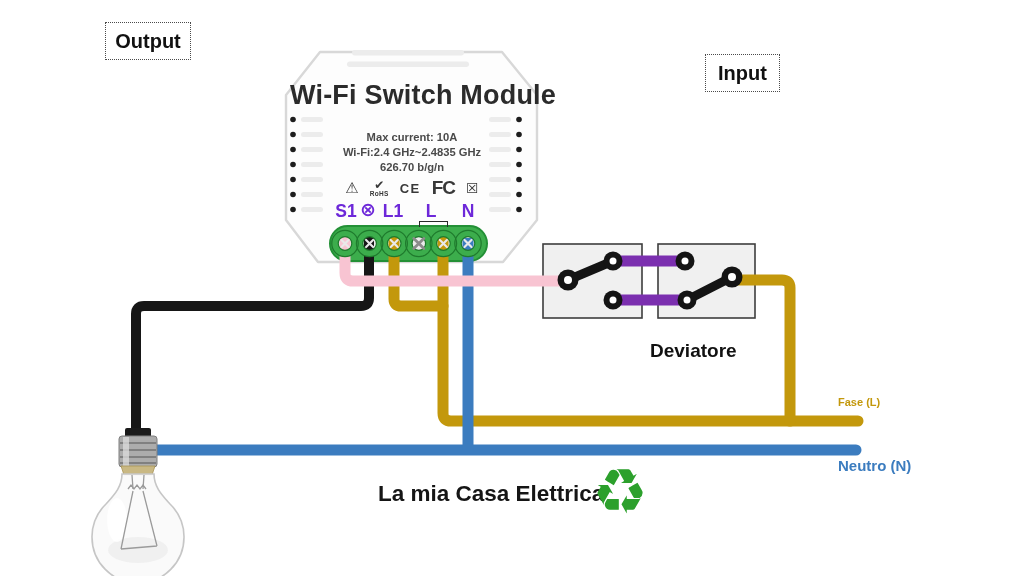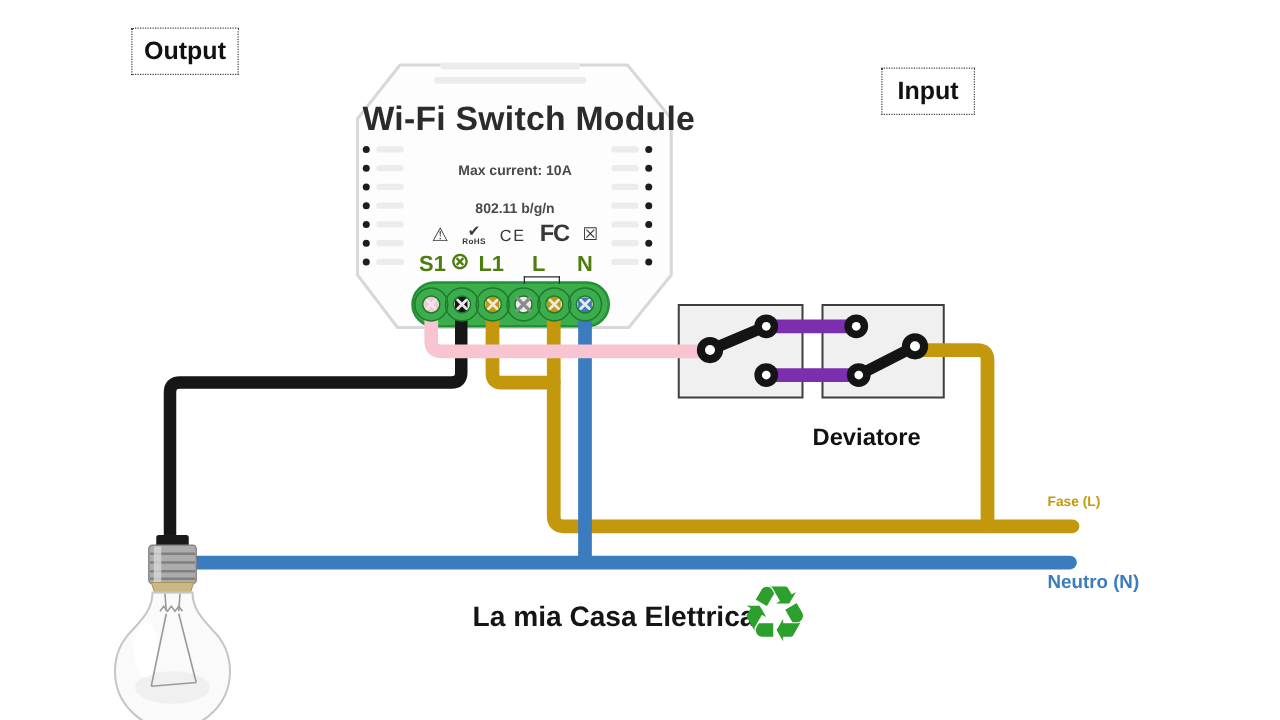--- a/index.html
+++ b/index.html
@@ -10,32 +10,32 @@
   #diagram-svg{position:absolute;left:0;top:0;}
   .txt{position:absolute;white-space:nowrap;color:#1f1f1f;}
   .io-box{
     position:absolute;top:22px;height:36px;border:1.6px dotted #4a4a4a;background:#fff;
     font-size:20px;font-weight:bold;color:#111;text-align:center;line-height:36px;
   }
   #output-box{left:105px;width:84px;}
   #input-box{left:705px;width:73px;margin-top:32px;}
   #module-title{left:290px;top:80px;width:244px;text-align:center;font-size:27px;font-weight:bold;color:#2b2b2b;letter-spacing:.2px;}
   .spec-line{position:absolute;left:300px;width:224px;text-align:center;font-size:11.2px;font-weight:bold;color:#4a4a4a;}
-  .term-label{position:absolute;top:201px;width:40px;text-align:center;font-size:17.5px;font-weight:bold;color:#4d7c0f;}
+  .term-label{position:absolute;top:201px;width:40px;text-align:center;font-size:17.5px;font-weight:bold;color:#6d28d9;}
   #lamp-term{top:198px;font-size:19px;font-family:"DejaVu Sans",sans-serif;font-weight:bold;}
   #l-bracket{position:absolute;left:419px;top:221px;width:27px;height:5px;
     border-top:1.6px solid #2a2a2a;border-left:1.6px solid #2a2a2a;border-right:1.6px solid #2a2a2a;}
   #icon-row{position:absolute;left:330px;top:176px;width:164px;height:24px;
     display:flex;justify-content:center;align-items:center;gap:11px;color:#383838;}
   .ci{font-weight:bold;}
   #ci-warn{font-size:15px;font-family:"DejaVu Sans",sans-serif;}
   #ci-rohs{display:flex;flex-direction:column;align-items:center;line-height:1;}
   #ci-rohs .chk{font-size:12px;font-family:"DejaVu Sans",sans-serif;}
   #ci-rohs .rlbl{font-size:6.5px;font-weight:bold;letter-spacing:.3px;}
-  #ci-ce{font-size:13px;letter-spacing:1.5px;font-weight:normal;}
+  #ci-ce{font-size:13px;letter-spacing:1.5px;font-weight:bold;}
   #ci-fcc{font-size:19px;font-weight:900;letter-spacing:-1px;}
   #ci-weee{font-size:14px;font-family:"DejaVu Sans",sans-serif;}
   #deviatore-label{left:650px;top:340px;width:130px;text-align:left;font-size:19px;font-weight:bold;color:#111;}
   #fase-label{left:838px;top:396px;font-size:11px;font-weight:bold;color:var(--phase_yellow);}
   #neutro-label{left:838px;top:457px;font-size:15px;font-weight:bold;color:var(--neutral_blue);}
   #footer{position:absolute;left:378px;top:481px;display:flex;align-items:flex-start;}
   #footer-text{font-size:22.5px;font-weight:bold;color:#151515;}
   #recycle-icon{position:absolute;left:592px;top:455px;font-size:62px;line-height:74px;color:var(--recycle_green);font-family:"DejaVu Sans",sans-serif;}
   
   .wire{fill:none;stroke-linejoin:round;}
@@ -197,21 +197,22 @@
 
   <div class="io-box" id="output-box">
     <span>Output</span>
   </div>
   <div class="io-box" id="input-box">
     <span>Input</span>
   </div>
 
   <div class="txt" id="module-title">Wi-Fi Switch Module</div>
   <div class="spec-line" style="top:131px">Max current: 10A</div>
-  <div class="spec-line" style="top:161px">802.11 b/g/n</div>
+  <div class="spec-line" style="top:146px">Wi-Fi:2.4 GHz~2.4835 GHz</div>
+  <div class="spec-line" style="top:161px">626.70 b/g/n</div>
 
   <div id="icon-row">
     <span class="ci" id="ci-warn">⚠</span>
     <span class="ci" id="ci-rohs">
       <span class="chk">✔</span>
       <span class="rlbl">RoHS</span>
     </span>
     <span class="ci" id="ci-ce">CE</span>
     <span class="ci" id="ci-fcc">FC</span>
     <span class="ci" id="ci-weee">☒</span>

